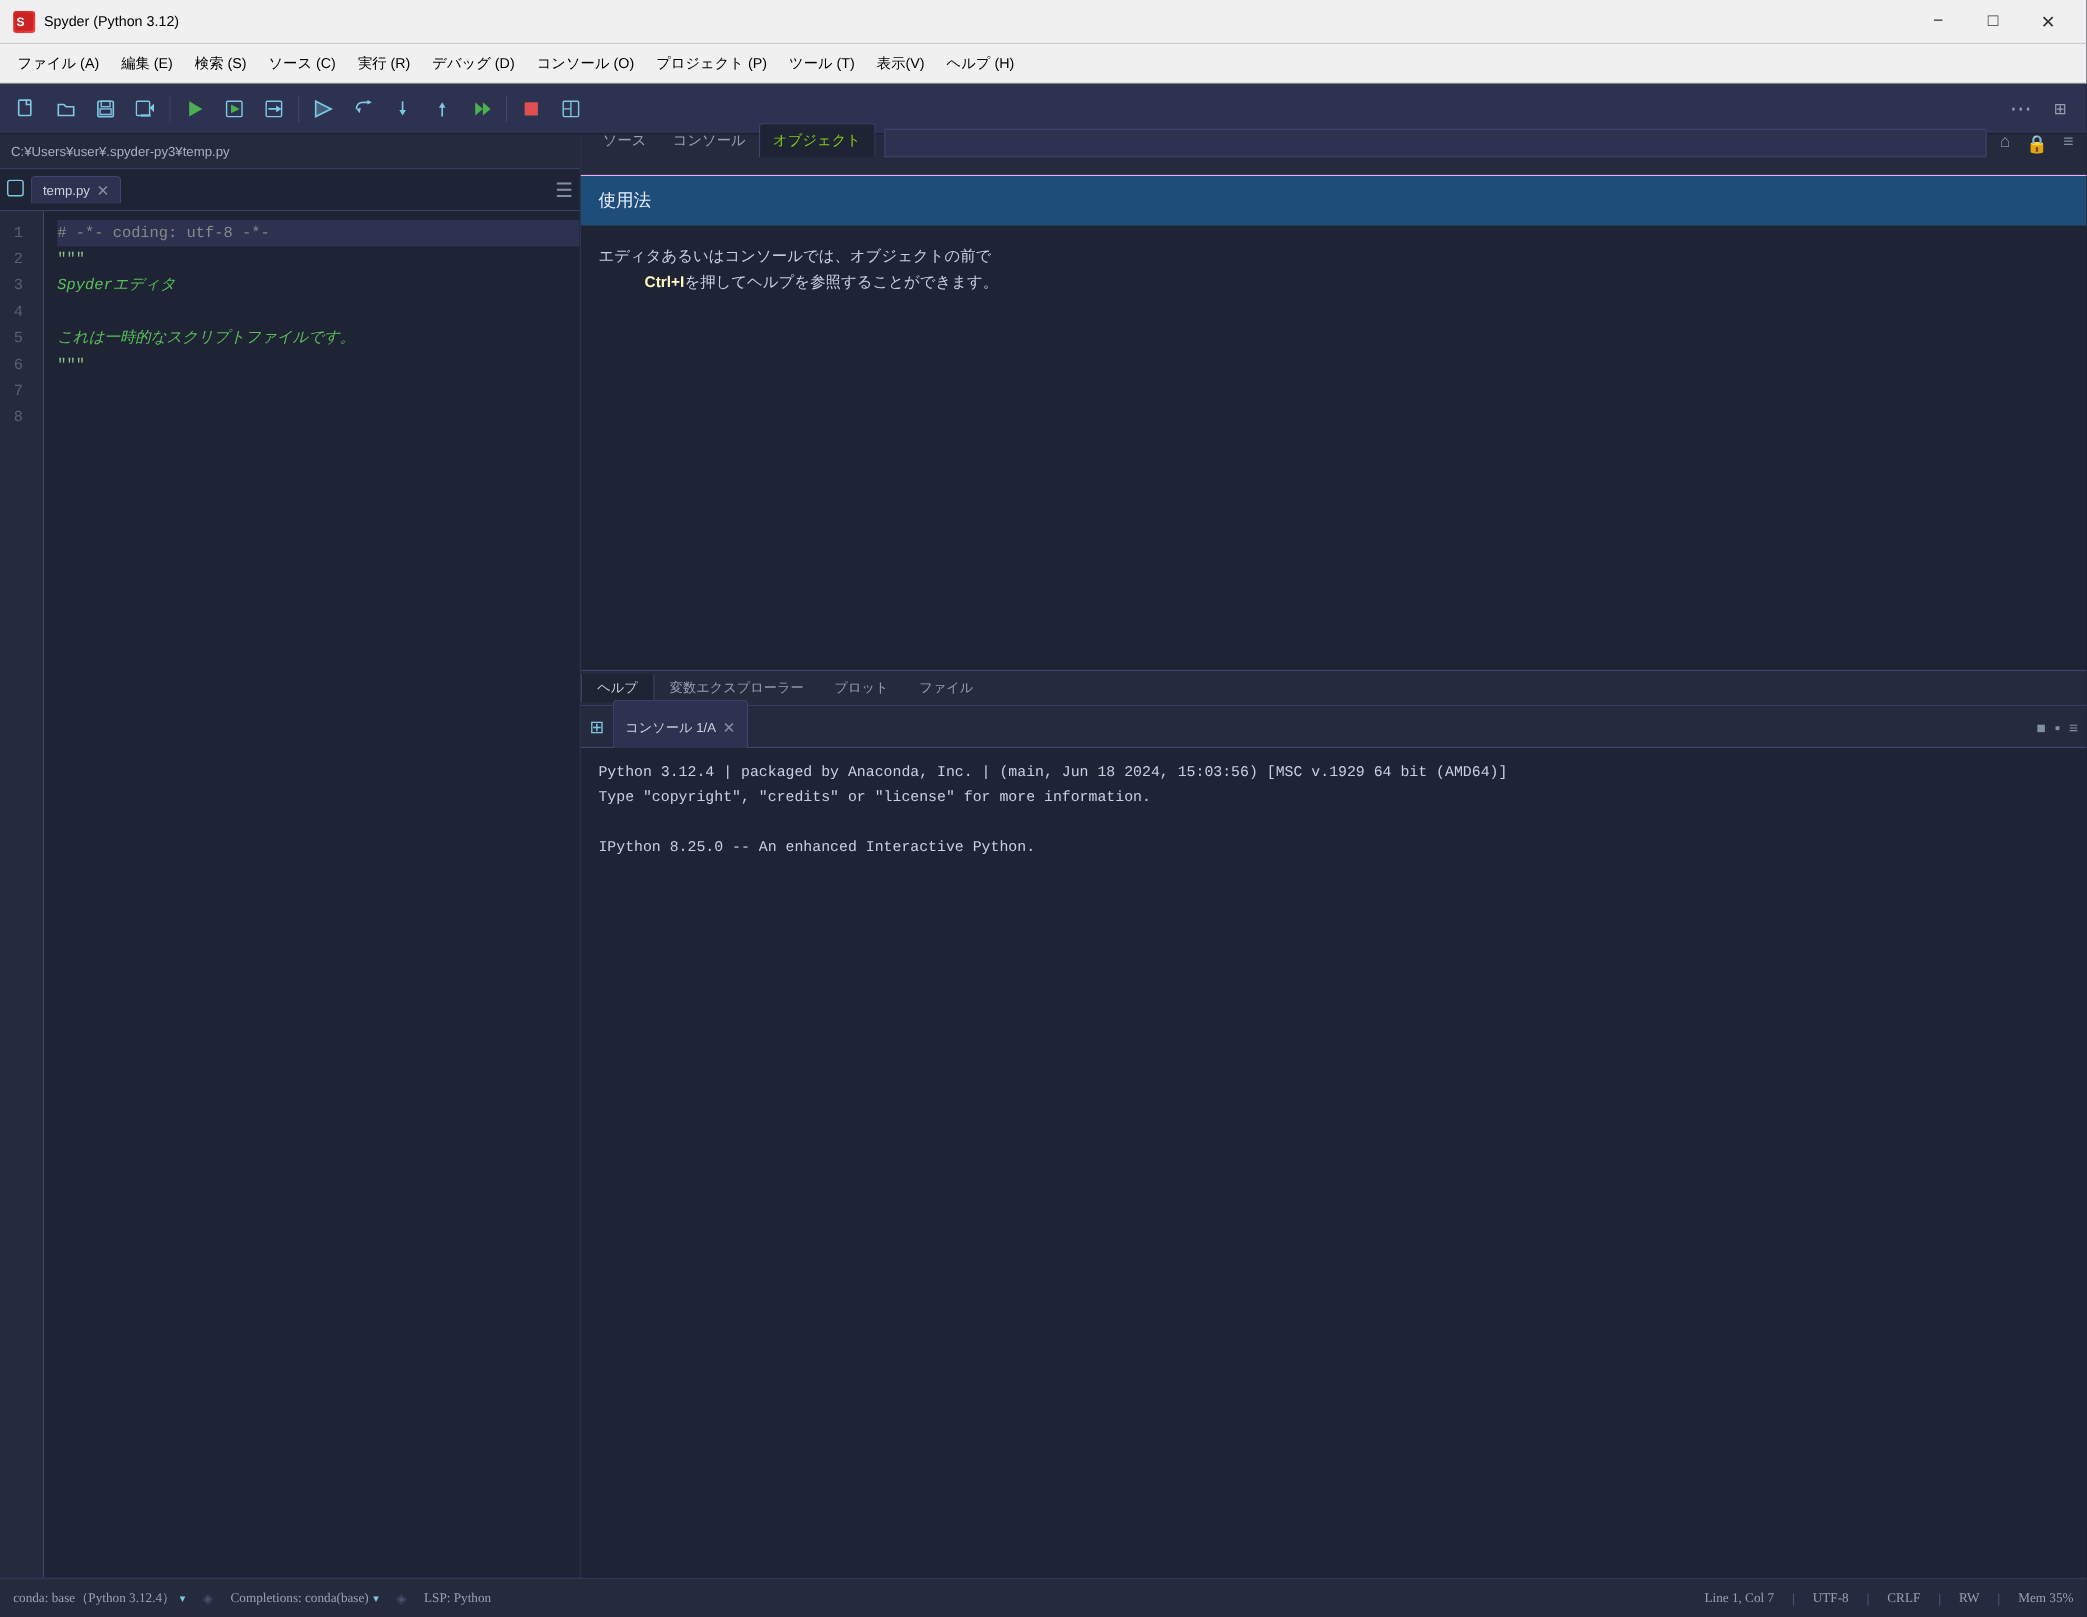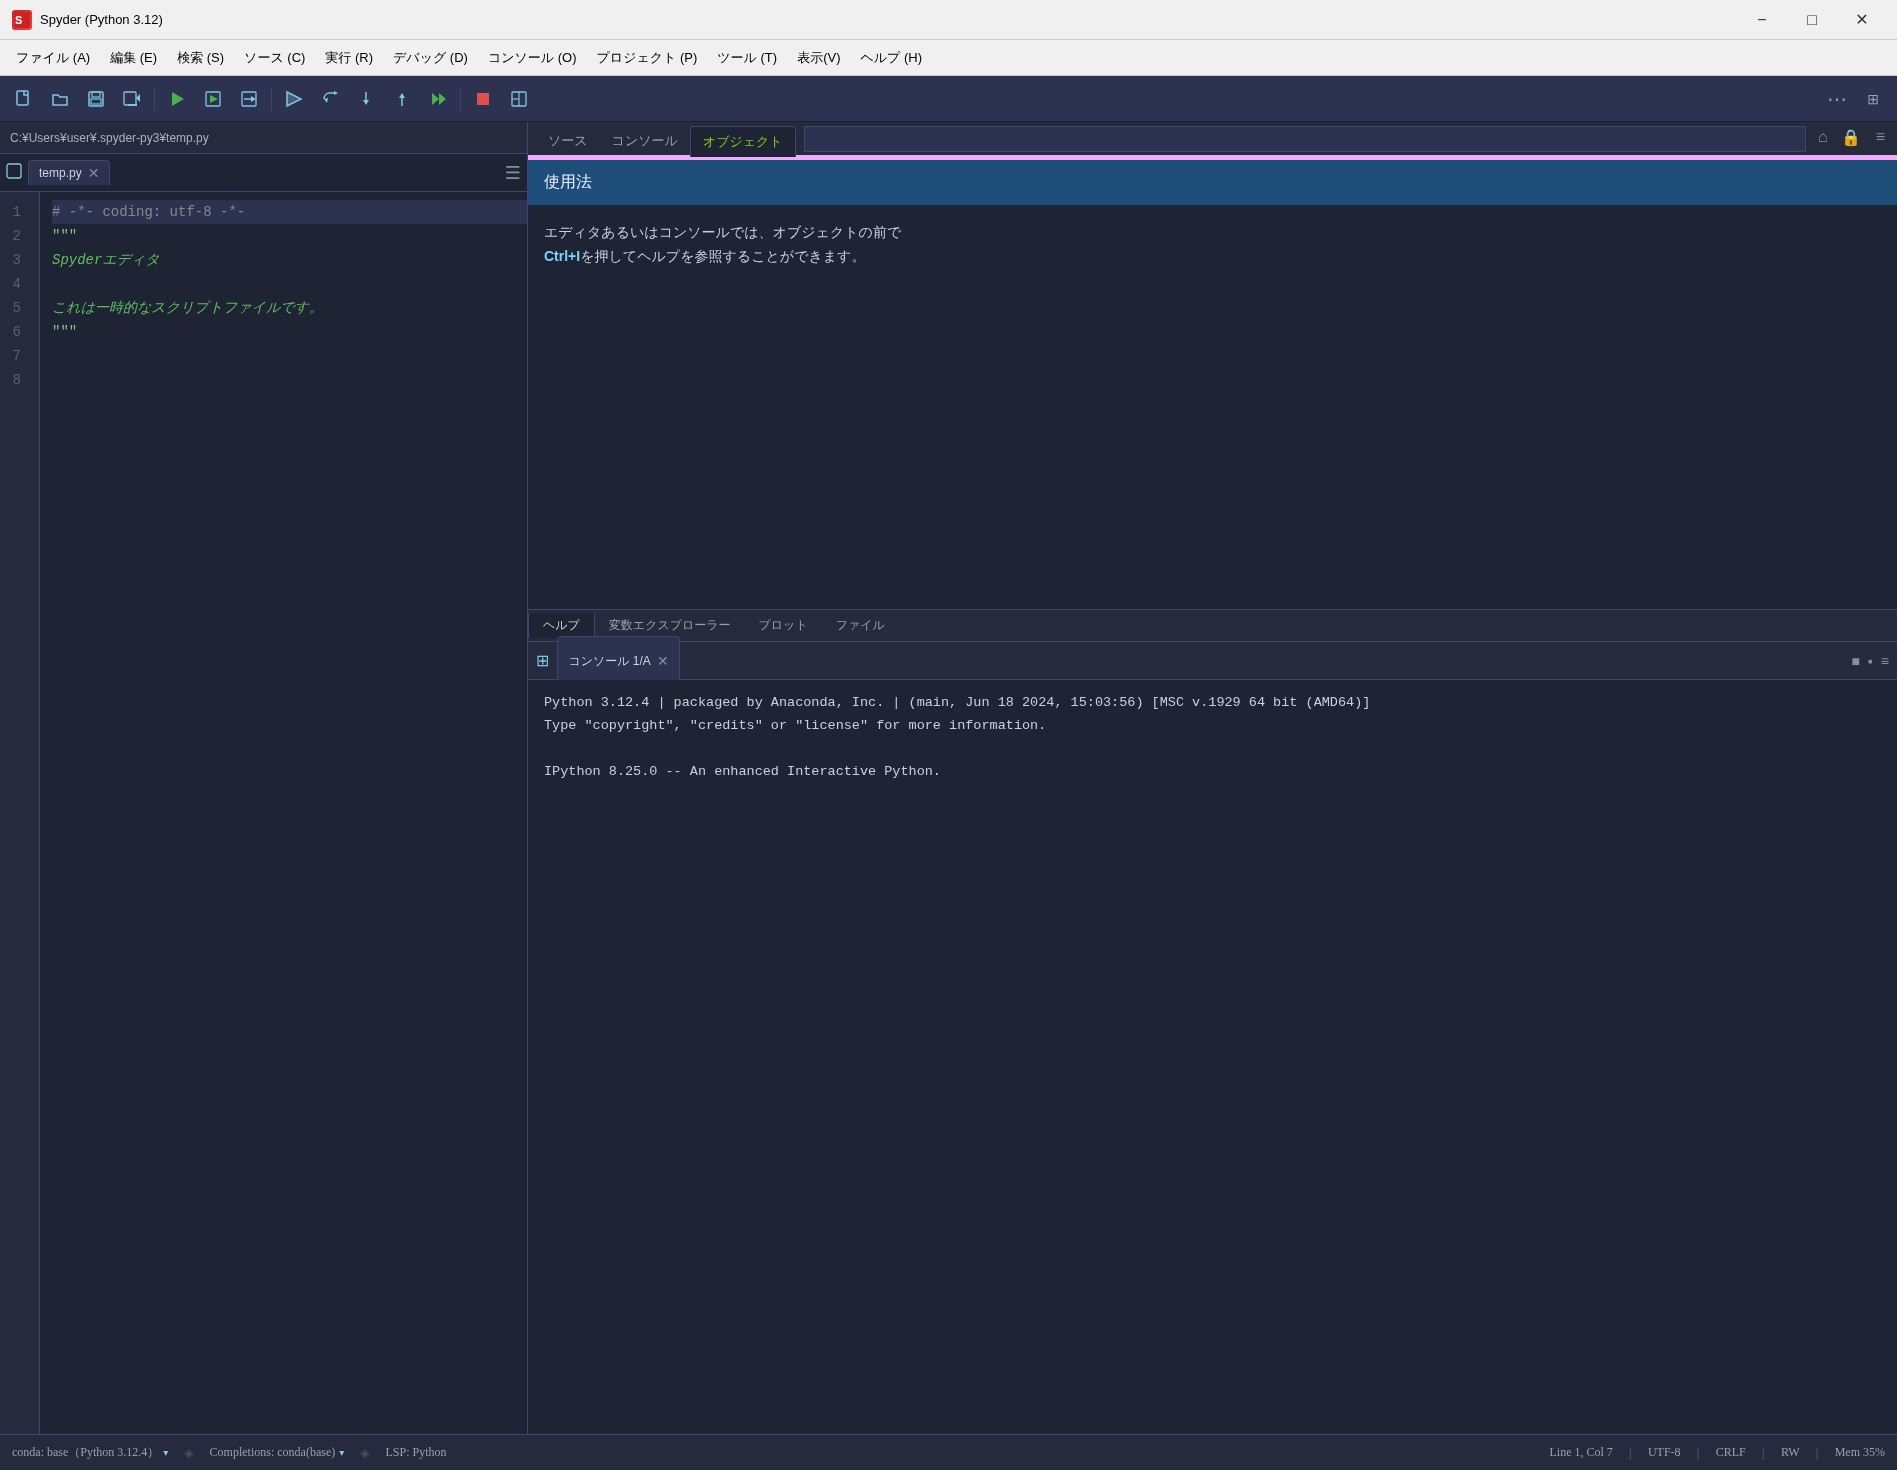--- a/index.html
+++ b/index.html
@@ -218,25 +218,25 @@
     .help-panel {
       flex: 0 0 520px;
       background: #1e2433;
       border-bottom: 1px solid #3d4570;
       display: flex;
       flex-direction: column;
     }
 
     .panel-tabs-bar {
       display: flex;
-      align-items: flex-start;
+      align-items: flex-end;
       background: #252b3d;
-      border-bottom: 5px solid #f0abfc;
+      border-bottom: 1px solid #f0abfc;
       height: 38px;
-      padding: 4px 8px;
+      padding: 16px 8px;
     }
     .panel-tab {
       padding: 6px 12px;
       cursor: pointer;
       font-size: 13px;
       color: #9aa0b0;
       border-radius: 3px 3px 0 0;
     }
     .panel-tab.active {
       background: #1e2433;
@@ -267,21 +267,21 @@
       padding: 12px 16px;
       font-size: 16px;
       font-weight: normal;
     }
     .help-usage-text {
       padding: 16px;
       font-size: 14px;
       line-height: 1.7;
       color: #c8d0e0;
     }
-    .help-bold { font-weight: bold; color: #7dd3fc; }
+    .help-bold { font-weight: bold; color: #fef9c3; margin-left: 42px; }
 
     
     .bottom-tabs {
       display: flex;
       align-items: center;
       background: #252b3d;
       border-top: 1px solid #3d4570;
       height: 32px;
     }
     .bottom-tab {

